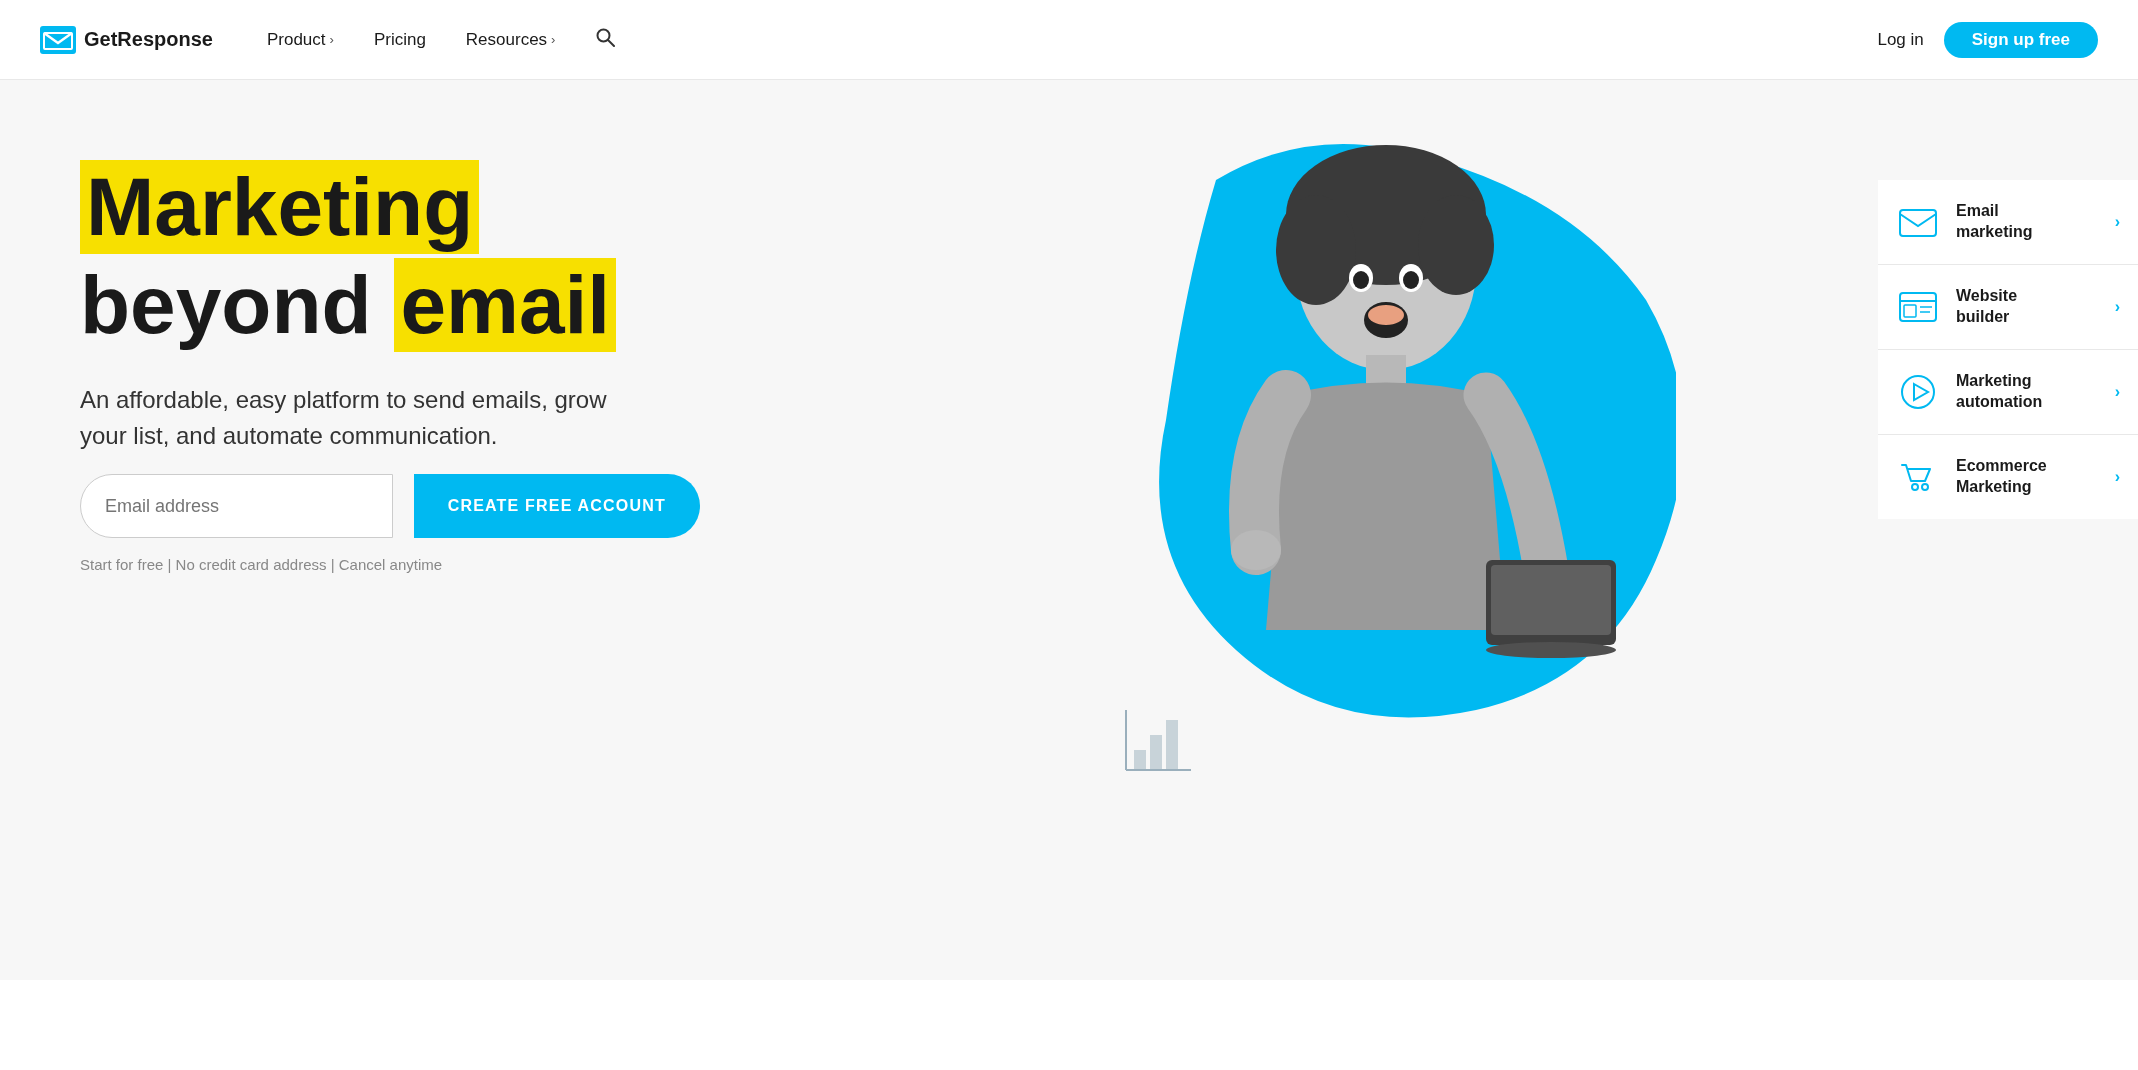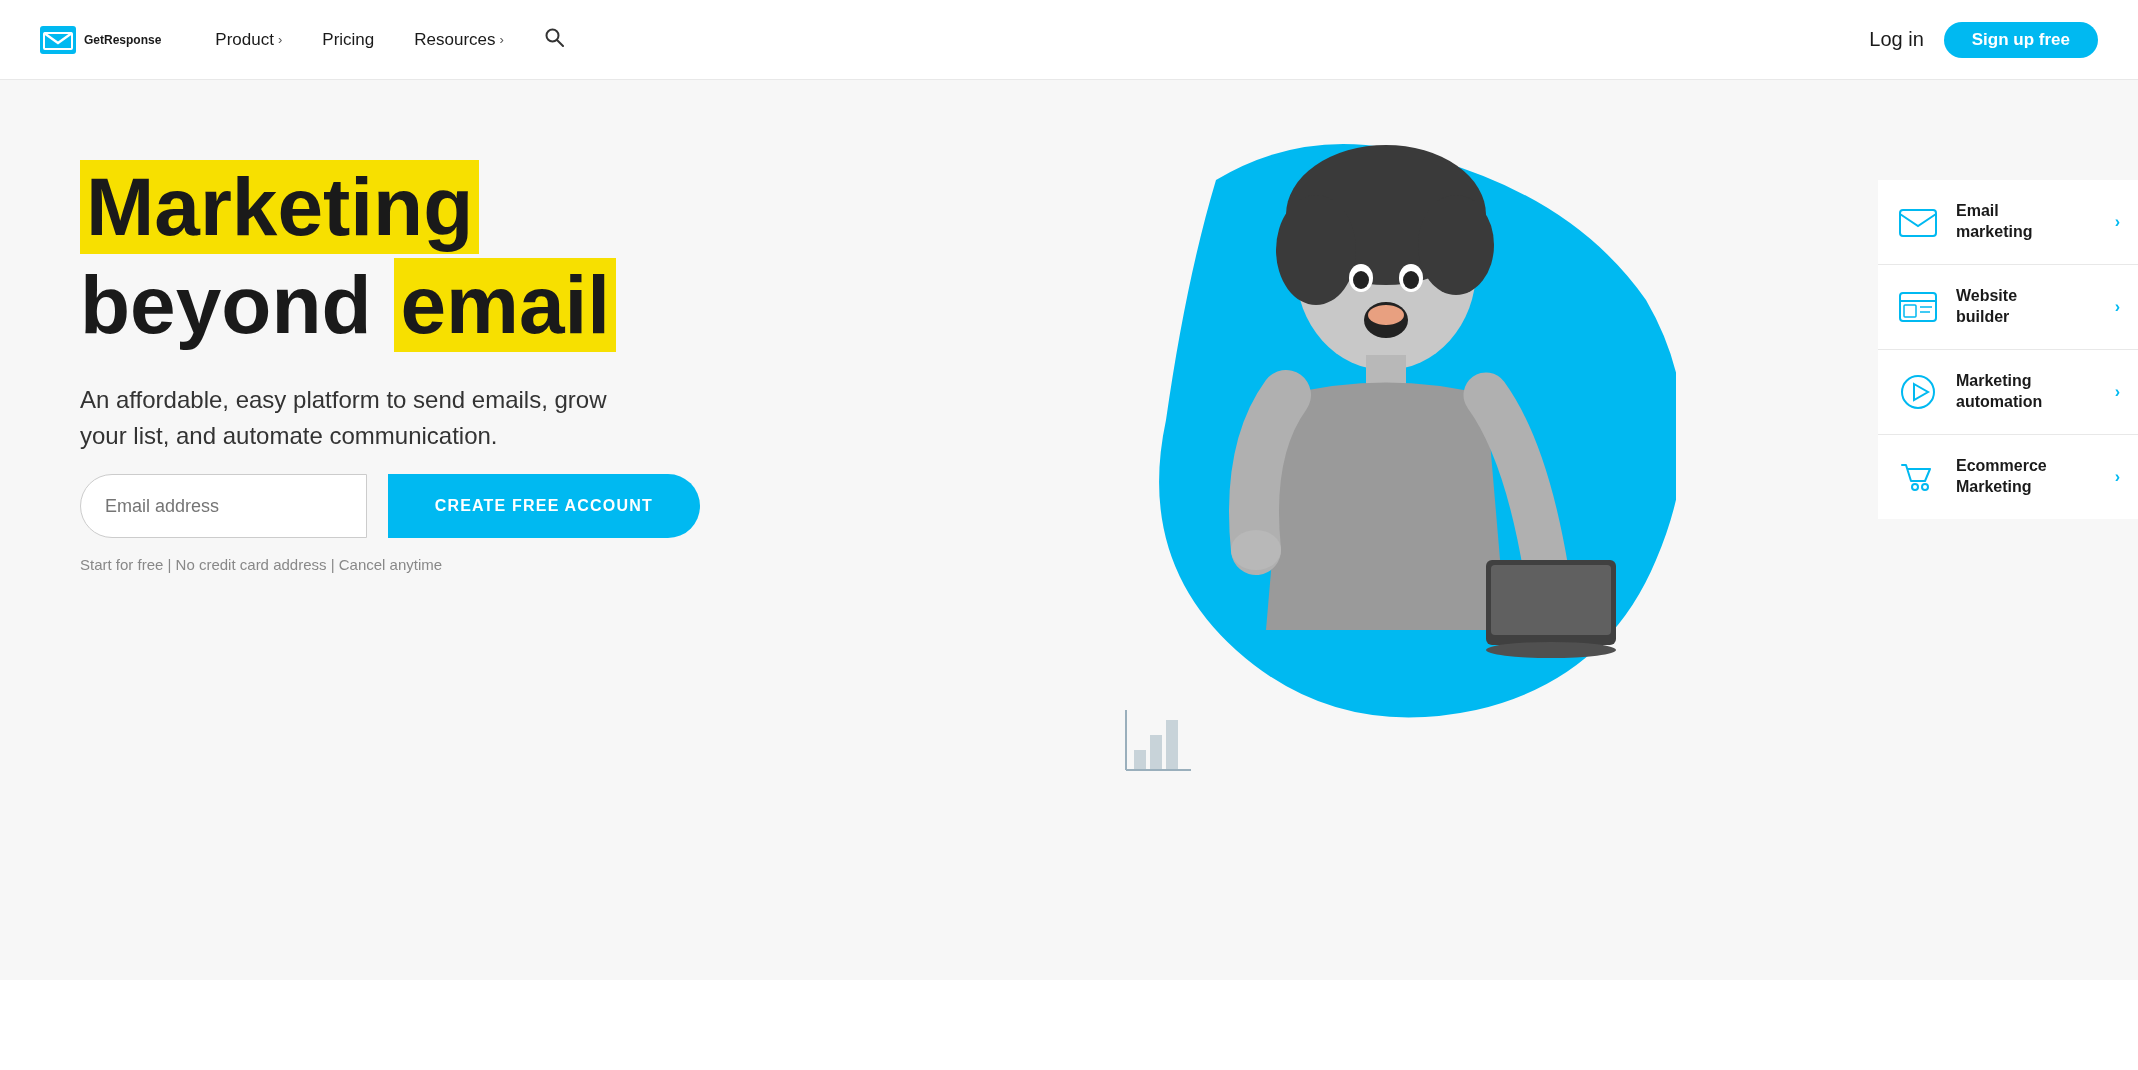--- a/index.html
+++ b/index.html
@@ -21,21 +21,21 @@
       align-items: center;
       gap: 8px;
       margin-right: 40px;
       text-decoration: none;
     }
     .logo-icon {
       width: 36px;
       height: 28px;
     }
     .logo-text {
-      font-size: 12px;
+      font-size: 20px;
       font-weight: 700;
       color: #1a1a1a;
     }
     .nav-links {
       display: flex;
       align-items: center;
       gap: 12px;
       flex: 1;
     }
     .nav-item {
@@ -55,21 +55,21 @@
       cursor: pointer;
       font-size: 18px;
       color: #333;
     }
     .nav-right {
       display: flex;
       align-items: center;
       gap: 20px;
     }
     .login-link {
-      font-size: 20px;
+      font-size: 17px;
       color: #1a1a1a;
       cursor: pointer;
       text-decoration: none;
     }
     .signup-btn {
       background: #00b9f1;
       color: #fff;
       border: none;
       border-radius: 30px;
       padding: 8px 28px;
@@ -142,21 +142,21 @@
       font-size: 18px;
       outline: none;
       background: #fff;
     }
     .create-btn {
       height: 64px;
       background: #00b9f1;
       color: #fff;
       border: none;
       border-radius: 0 32px 32px 0;
-      padding: 0 47px;
+      padding: 0 34px;
       font-size: 16px;
       font-weight: 800;
       letter-spacing: 1.2px;
       cursor: pointer;
       white-space: nowrap;
       text-transform: uppercase;
       margin-left: 21px;
     }
     .form-note {
       font-size: 15px;

